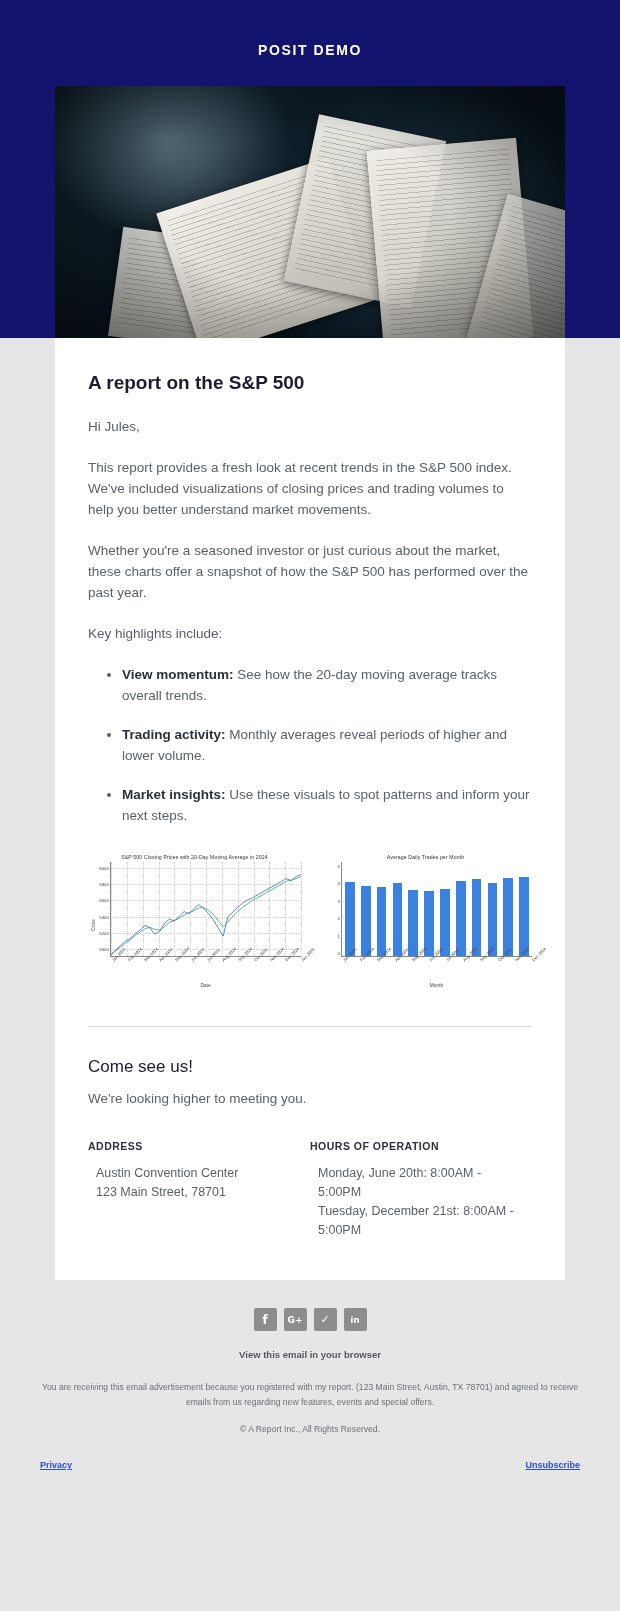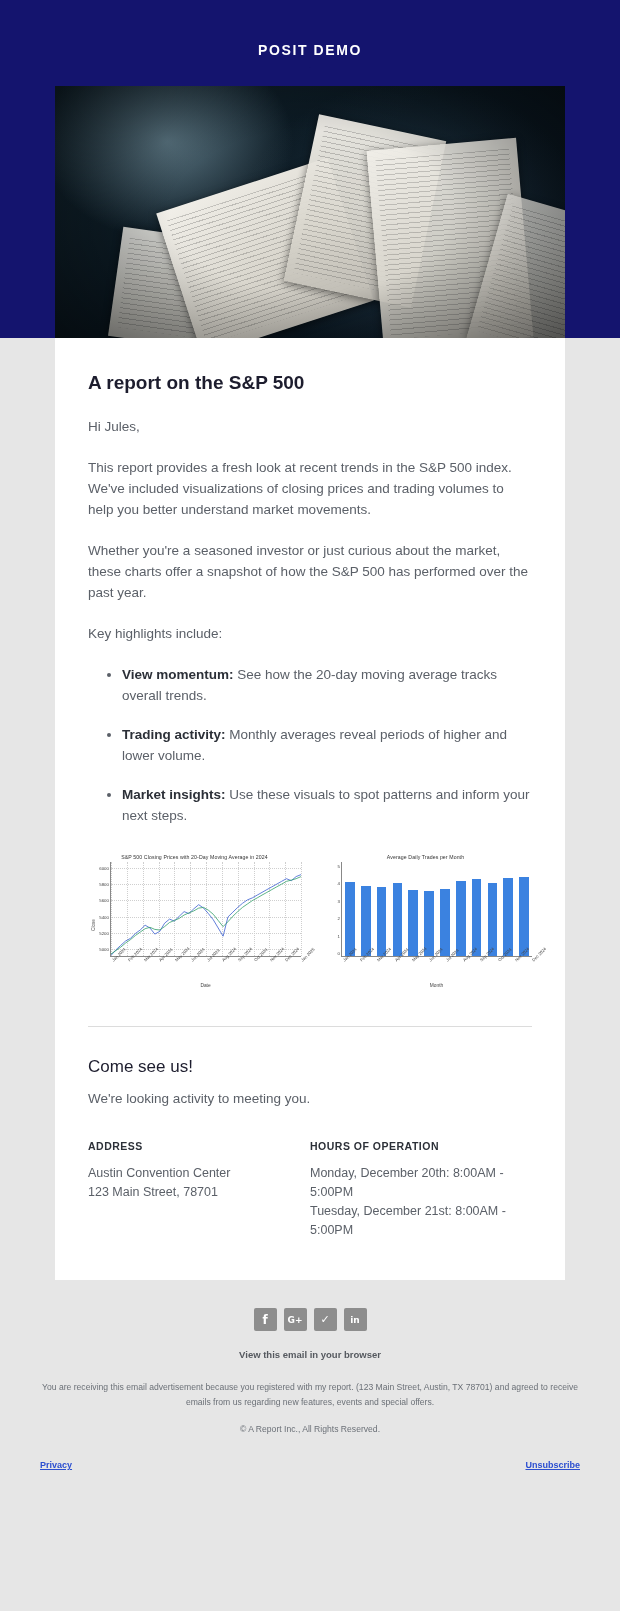--- a/index.html
+++ b/index.html
@@ -169,21 +169,21 @@
   h2.subtitle {
     font-size: 17px; color: #1d1d2e; margin: 0 0 14px 0; font-weight: normal;
   }
   .meet-text { font-size: 13.5px; color: #5b6068; margin: 0 0 34px 0; }
   .info-cols { display: flex; }
   .info-col { width: 50%; padding-right: 14px; }
   .info-head {
     font-size: 10.5px; font-weight: bold; color: #2c3038;
     letter-spacing: .5px; margin: 0 0 12px 0;
   }
-  .info-line { font-size: 12.5px; line-height: 19px; color: #5b6068; }
+  .info-line { font-size: 12.5px; line-height: 19px; color: #5b6068; margin-left: 8px; }
 
   
   .footer { padding: 28px 40px 34px 40px; text-align: center; }
   .social { display: flex; justify-content: center; gap: 7px; margin-bottom: 18px; }
   .social-btn {
     width: 23px; height: 23px; background: #8d8d8d; color: #fff;
     display: flex; align-items: center; justify-content: center;
     font-size: 12px; font-weight: bold; border-radius: 2px;
     font-family: "DejaVu Sans", sans-serif;
   }
@@ -342,31 +342,31 @@
               <div class="xtick">Dec 2024</div>
             </div>
           <div class="axis-xlabel">Month</div>
         </div>
       </div>
     </div>
 
     <hr class="divider">
 
     <h2 class="subtitle">Come see us!</h2>
-    <p class="meet-text">We're looking activity to meeting you.</p>
+    <p class="meet-text">We're looking higher to meeting you.</p>
 
     <div class="info-cols">
       <div class="info-col">
         <div class="info-head">ADDRESS</div>
         <div class="info-line">Austin Convention Center</div>
         <div class="info-line">123 Main Street, 78701</div>
       </div>
       <div class="info-col">
         <div class="info-head">HOURS OF OPERATION</div>
-        <div class="info-line">Monday, December 20th: 8:00AM - 5:00PM</div>
+        <div class="info-line">Monday, June 20th: 8:00AM - 5:00PM</div>
         <div class="info-line">Tuesday, December 21st: 8:00AM - 5:00PM</div>
       </div>
     </div>
   </div>
 
   <div class="footer">
     <div class="social">
       <a class="social-btn">
           <span>f</span>
         </a>

